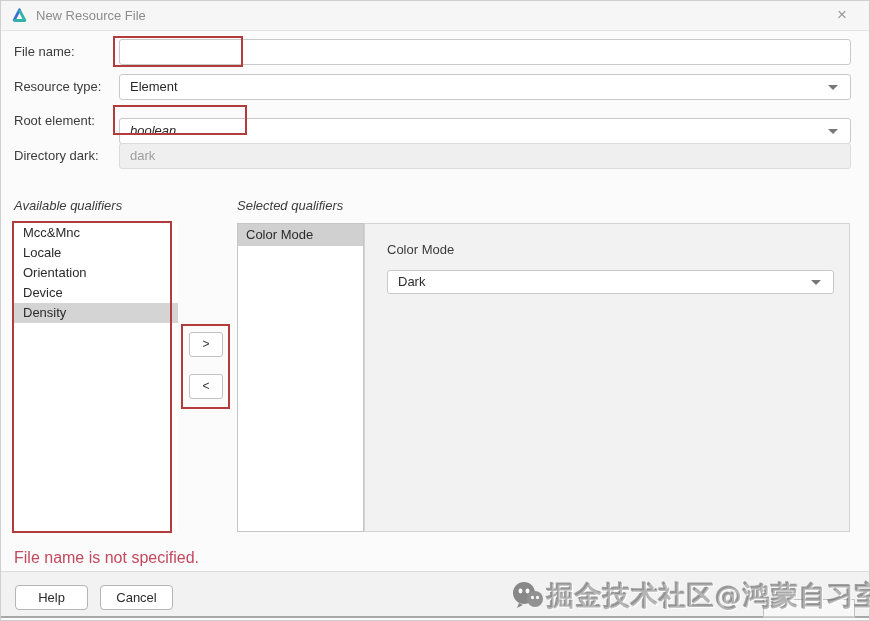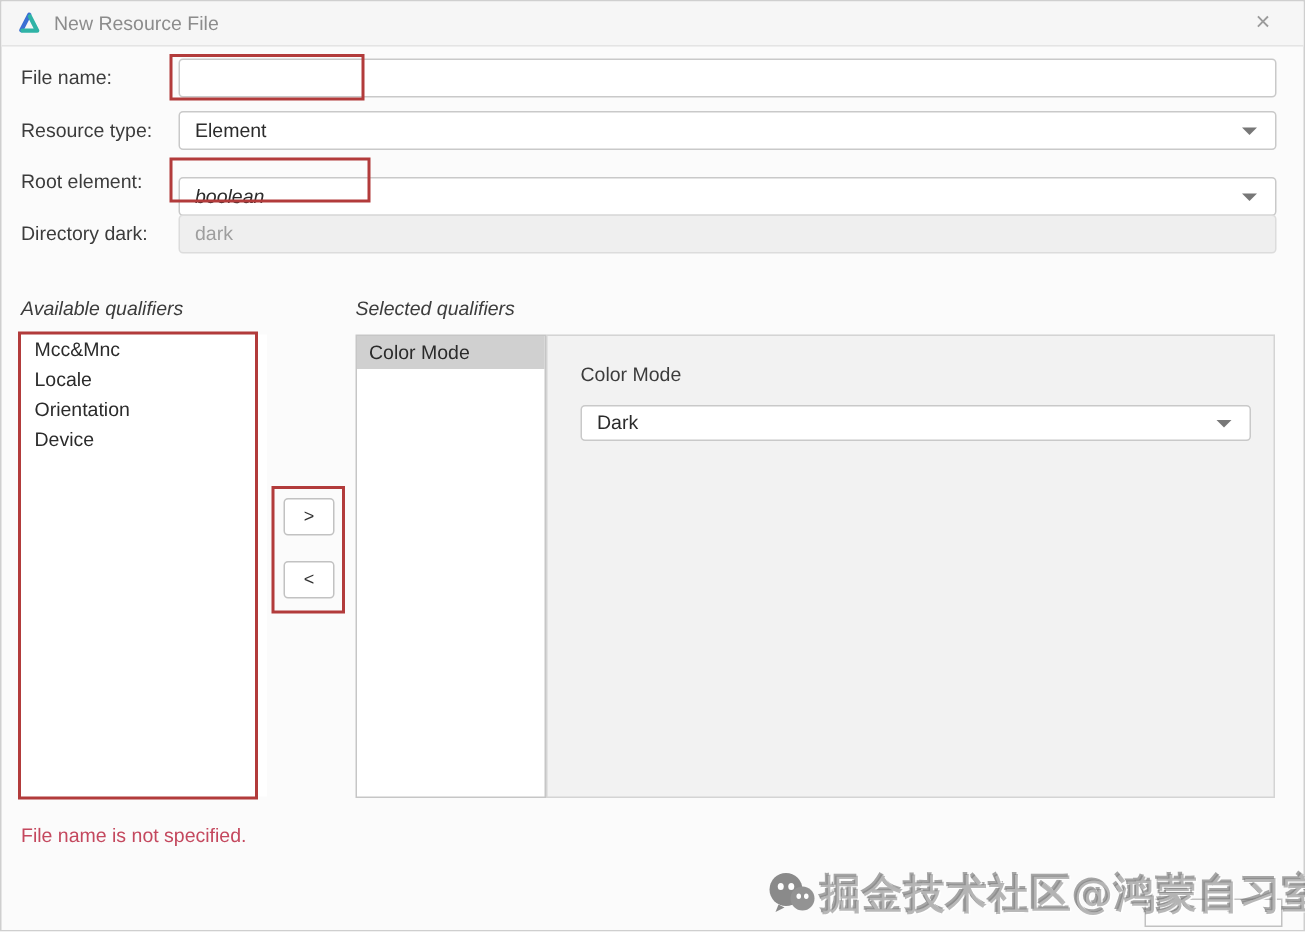--- a/index.html
+++ b/index.html
@@ -52,21 +52,21 @@
   .sel-list .item.selected { background:#d0d0d0; }
 
   .detail-panel { position:absolute; left:363px; top:222px; width:486px; height:309px;
                   background:#f2f2f2; border:1px solid #d4d4d4; }
   .detail-label { position:absolute; left:22px; top:18px; font-size:13px; color:#3c3c3c; }
   .detail-dd { position:absolute; left:22px; top:46px; width:447px; height:24px; background:#fff;
                border:1px solid #c9c9c9; border-radius:3px; font-size:13px; line-height:22px;
                padding:0 10px; color:#2b2b2b; }
 
   
-  .error-text { position:absolute; left:13px; top:548px; font-size:13px; color:#c4485e; }
+  .error-text { position:absolute; left:13px; top:548px; font-size:16px; color:#c4485e; }
   .footer { position:absolute; left:0; right:0; top:570px; height:47px; background:#f2f2f2;
             border-top:1px solid #dcdcdc; border-bottom:2px solid #a8a8a8; }
   .footer .btn { position:absolute; top:13px; width:73px; height:25px; background:#fff;
                  border:1px solid #b5b5b5; border-radius:4px; font-size:13px; color:#2b2b2b;
                  text-align:center; line-height:23px; font-family:"Liberation Sans", sans-serif; }
   .help-btn { left:14px; } .cancel-btn { left:99px; }
 
   
   .watermark { position:absolute; left:510px; top:572px; height:45px; display:flex;
                align-items:center; z-index:8; pointer-events:none; }
@@ -114,20 +114,21 @@
   </div>
 
   <div class="section-heading avail-heading">Available qualifiers</div>
   <div class="section-heading sel-heading">Selected qualifiers</div>
 
   <div class="avail-list">
     <div class="item">Mcc&amp;Mnc</div>
     <div class="item">Locale</div>
     <div class="item">Orientation</div>
     <div class="item">Device</div>
+    <div class="item selected">Density</div>
   </div>
 
   <button class="move-btn move-right">&gt;</button>
   <button class="move-btn move-left">&lt;</button>
 
   <div class="sel-list">
     <div class="item selected">Color Mode</div>
   </div>
 
   <div class="detail-panel">
@@ -138,20 +139,24 @@
     </div>
   </div>
 
   <div class="annot annot-filename"></div>
   <div class="annot annot-root"></div>
   <div class="annot annot-list"></div>
   <div class="annot annot-move"></div>
 
   <div class="error-text">File name is not specified.</div>
 
+  <div class="footer">
+    <button class="btn help-btn">Help</button>
+    <button class="btn cancel-btn">Cancel</button>
+  </div>
 
   <div class="wm-box"></div>
   <div class="watermark">
     <span style="display:inline-flex; margin-right:2px; opacity:.8;">
       <svg width="34" height="32" viewBox="0 0 34 32">
         <circle cx="13" cy="13" r="11" fill="#6e6e6e"></circle>
         <circle cx="24" cy="19" r="8" fill="#7a7a7a"></circle>
         <ellipse cx="9.5" cy="11" rx="2" ry="2.4" fill="#fff"></ellipse>
         <ellipse cx="16.5" cy="11" rx="2" ry="2.4" fill="#fff"></ellipse>
         <ellipse cx="21.5" cy="17.5" rx="1.5" ry="1.8" fill="#fff"></ellipse>

